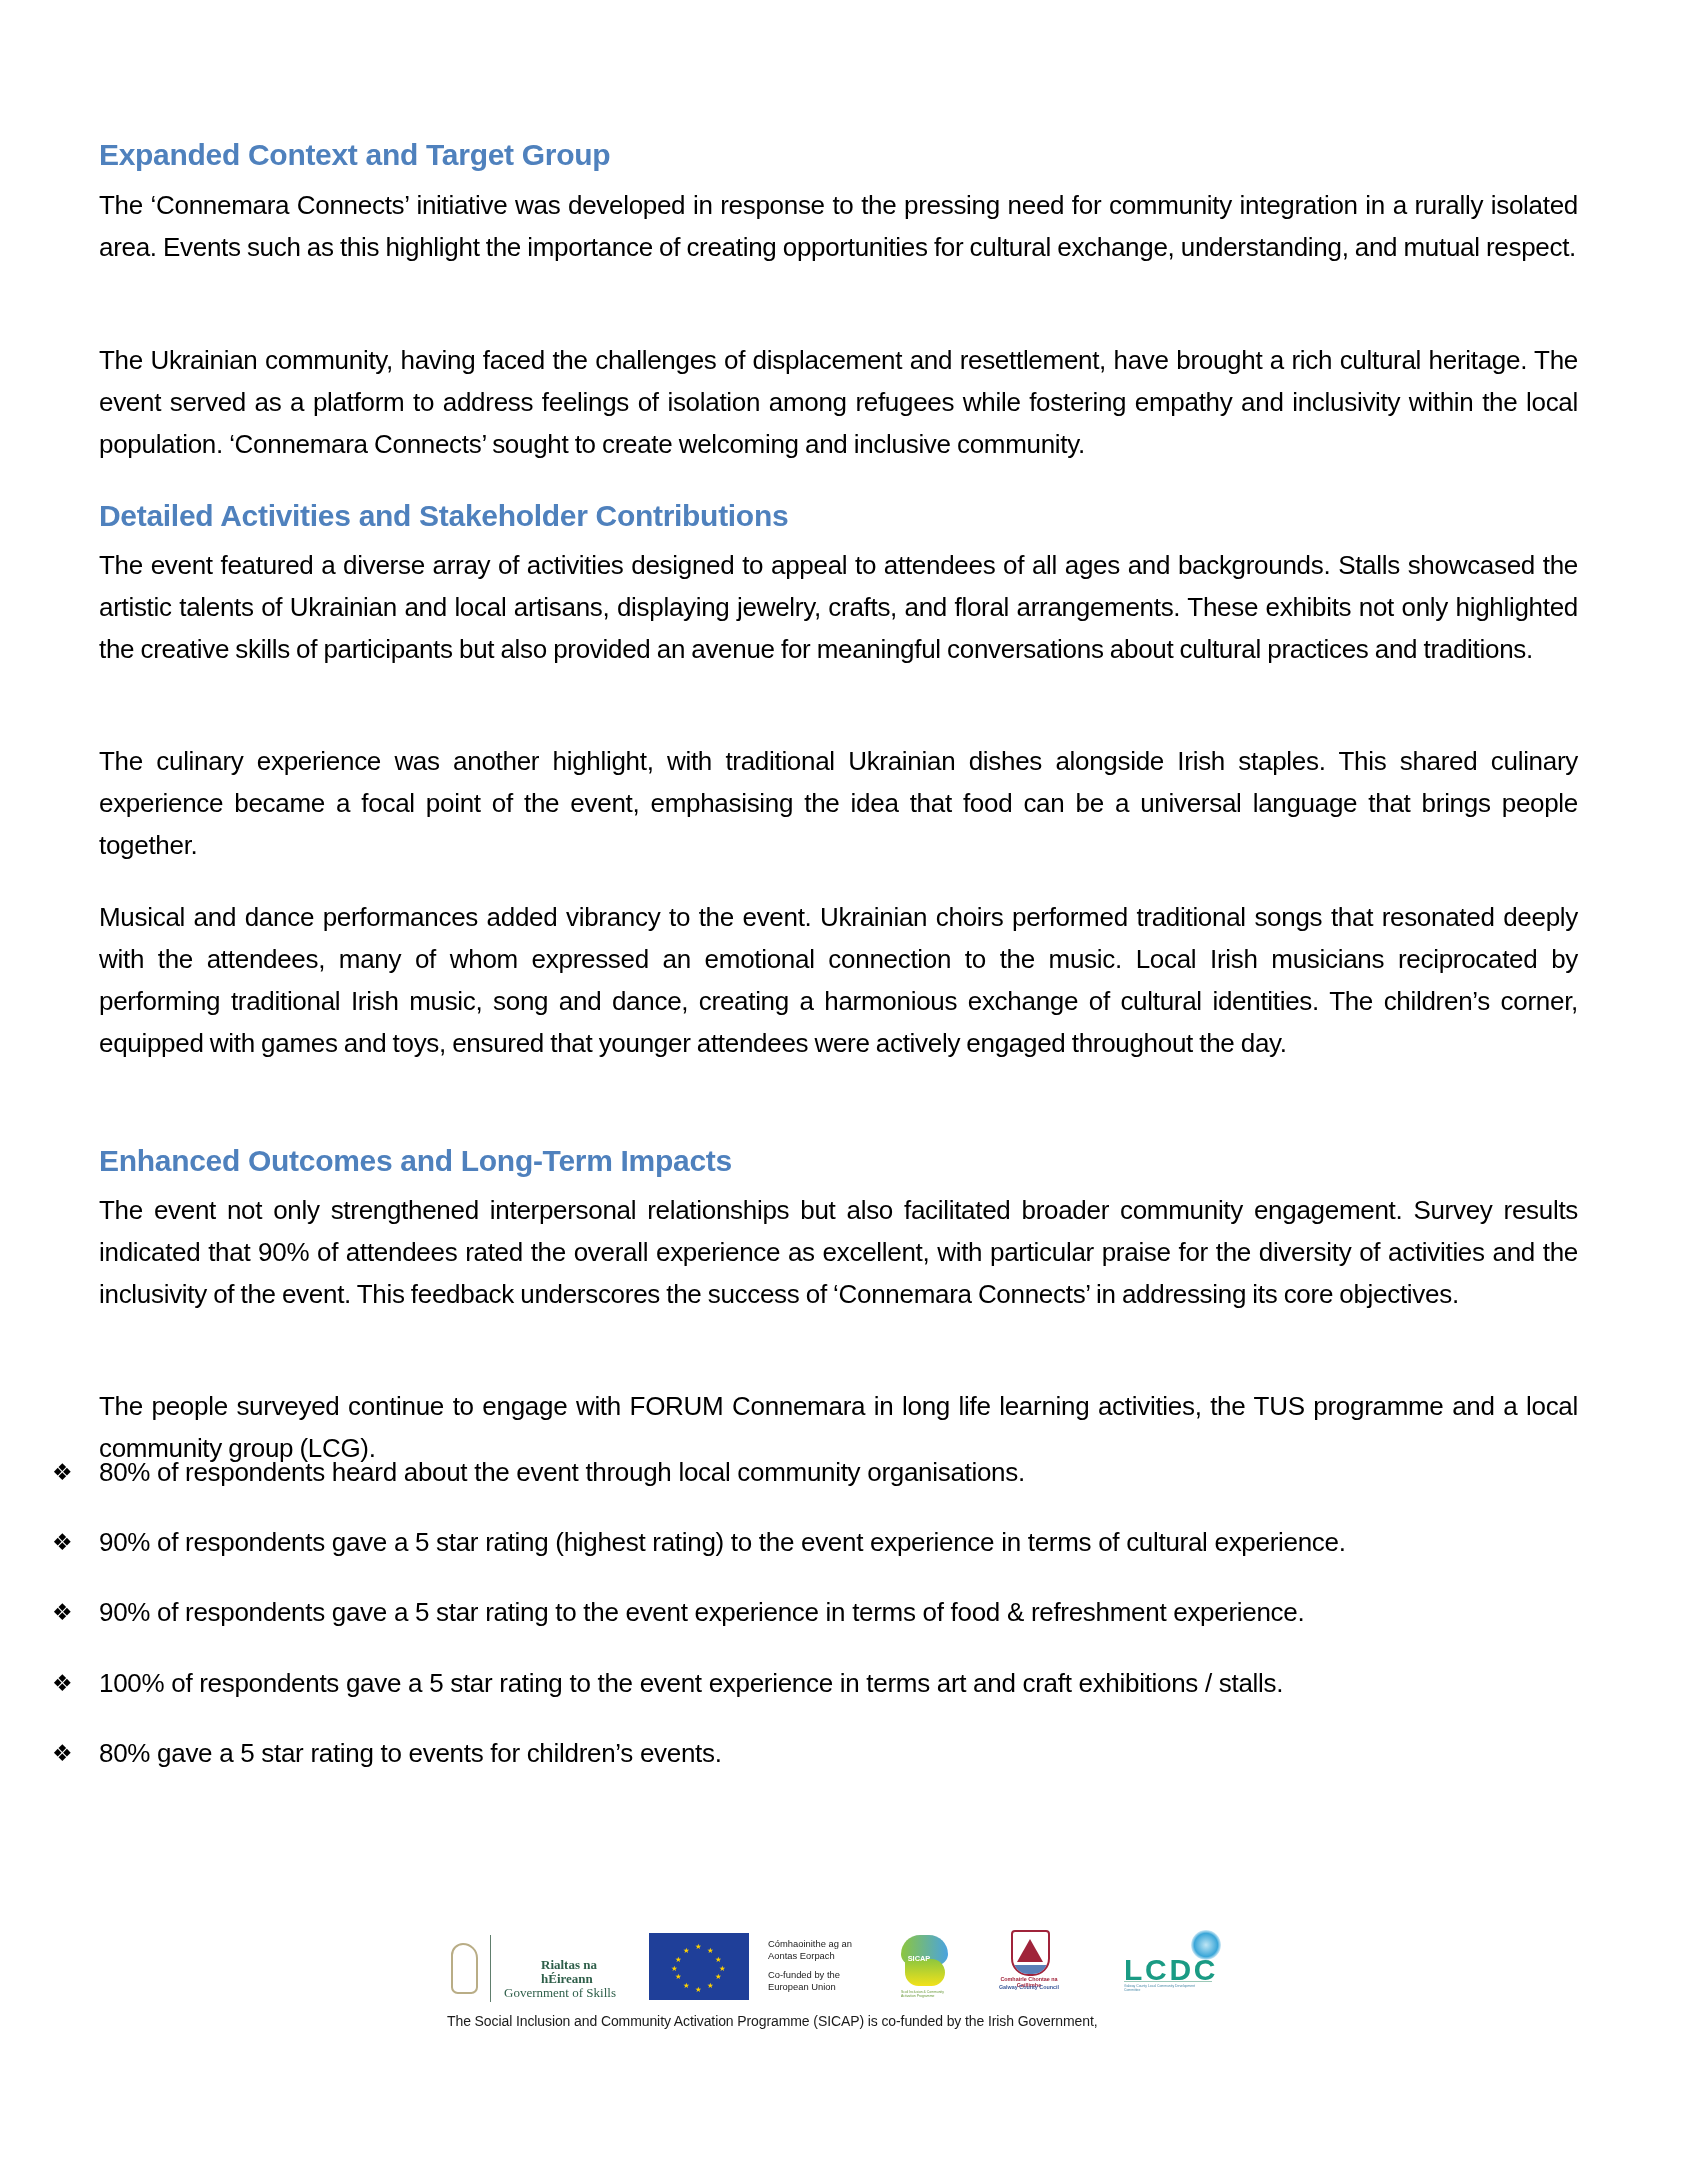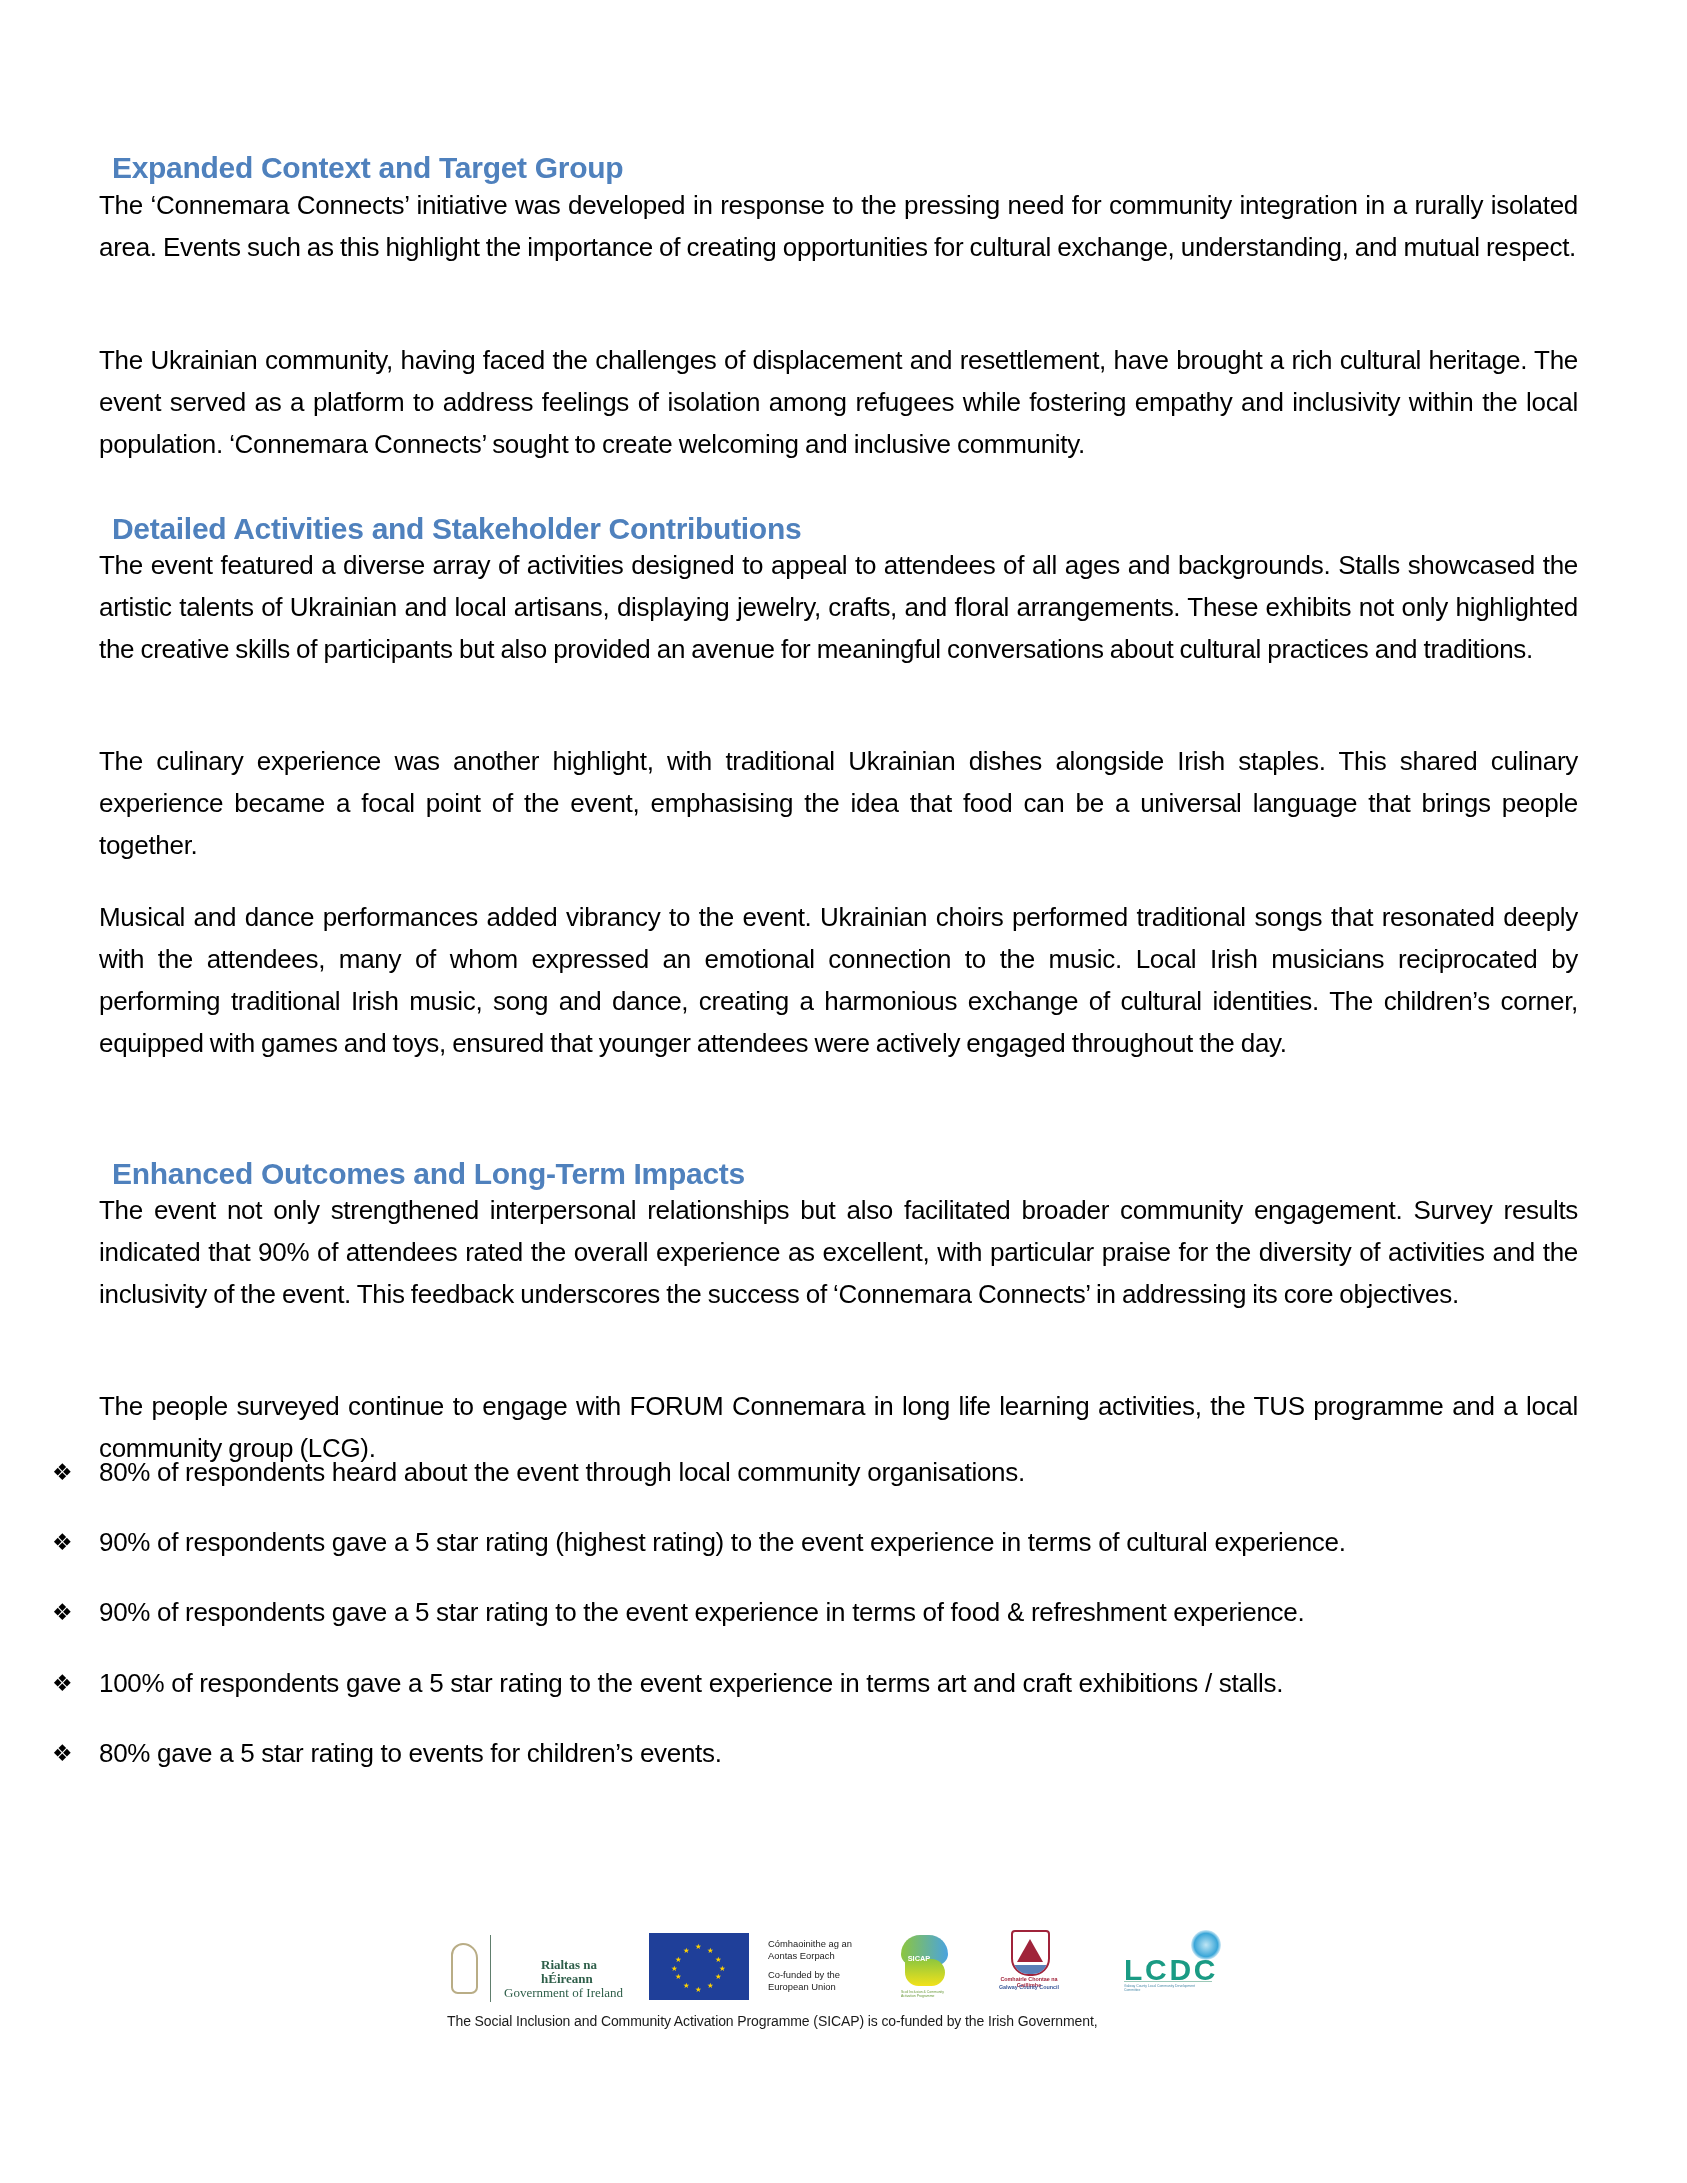--- a/index.html
+++ b/index.html
@@ -1,19 +1,19 @@
 <!DOCTYPE html>
 <html style="font-size:10.8px"><head>
 <meta charset="utf-8">
 <style>
   html, body { margin:0; padding:0; background:#ffffff; }
   body { width:1687px; height:2183px; position:relative; overflow:hidden;
          font-family:"Liberation Sans", sans-serif; color:#000; }
   .page { position:absolute; left:99px; top:0; width:1479px; }
-  h2 { position:absolute; left:0; margin:13px; font-family:"Liberation Sans", sans-serif;
+  h2 { position:absolute; left:0; margin:0; font-family:"Liberation Sans", sans-serif;
        font-weight:bold; font-size:30px; color:#4F81BD; letter-spacing:-0.3px; white-space:nowrap; }
   .para { position:absolute; left:0; width:1479px; margin:0; font-size:26px; line-height:42px;
           text-align:justify; text-align-last:left; letter-spacing:-0.3px; word-spacing:-0.7px; }
   .bold { font-weight:normal; }
   .bullet-row { position:absolute; left:-47px; width:1552px; font-size:26px; line-height:42px;
                 white-space:nowrap; letter-spacing:-0.3px; }
   .bullet-icon { display:inline-block; width:47px; font-size:23px; position:relative; top:-1.3px; }
   
   .footer { position:absolute; left:447px; top:1930px; width:810px; }
   .logo-row { position:relative; height:74px; }
@@ -88,21 +88,21 @@
 </div>
 
 <div class="footer">
   <div class="logo-row">
 
     <div class="gov-logo">
       <div class="harp"></div>
       <div class="gov-sep"></div>
       <div class="gov-text">
         <div class="l1">Rialtas na hÉireann</div>
-        <div>Government of Ireland</div>
+        <div>Government of Skills</div>
       </div>
     </div>
 
     <div class="eu-flag">
       <span class="eu-star" style="left:46px;top:10.8px">★</span>
       <span class="eu-star" style="left:58px;top:14px">★</span>
       <span class="eu-star" style="left:66px;top:23px">★</span>
       <span class="eu-star" style="left:70px;top:32px">★</span>
       <span class="eu-star" style="left:66px;top:40px">★</span>
       <span class="eu-star" style="left:58px;top:49px">★</span>

